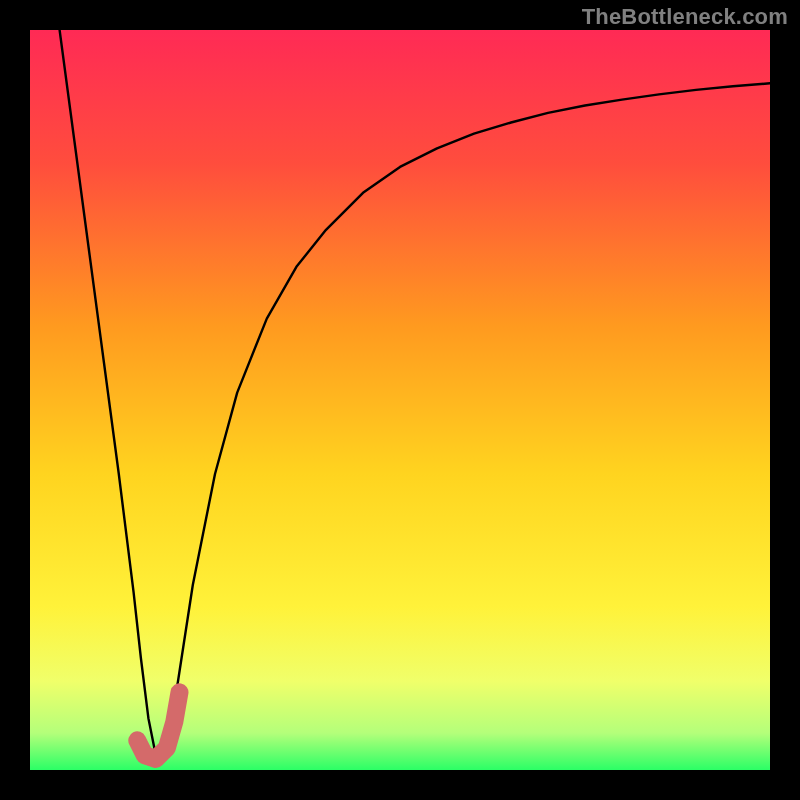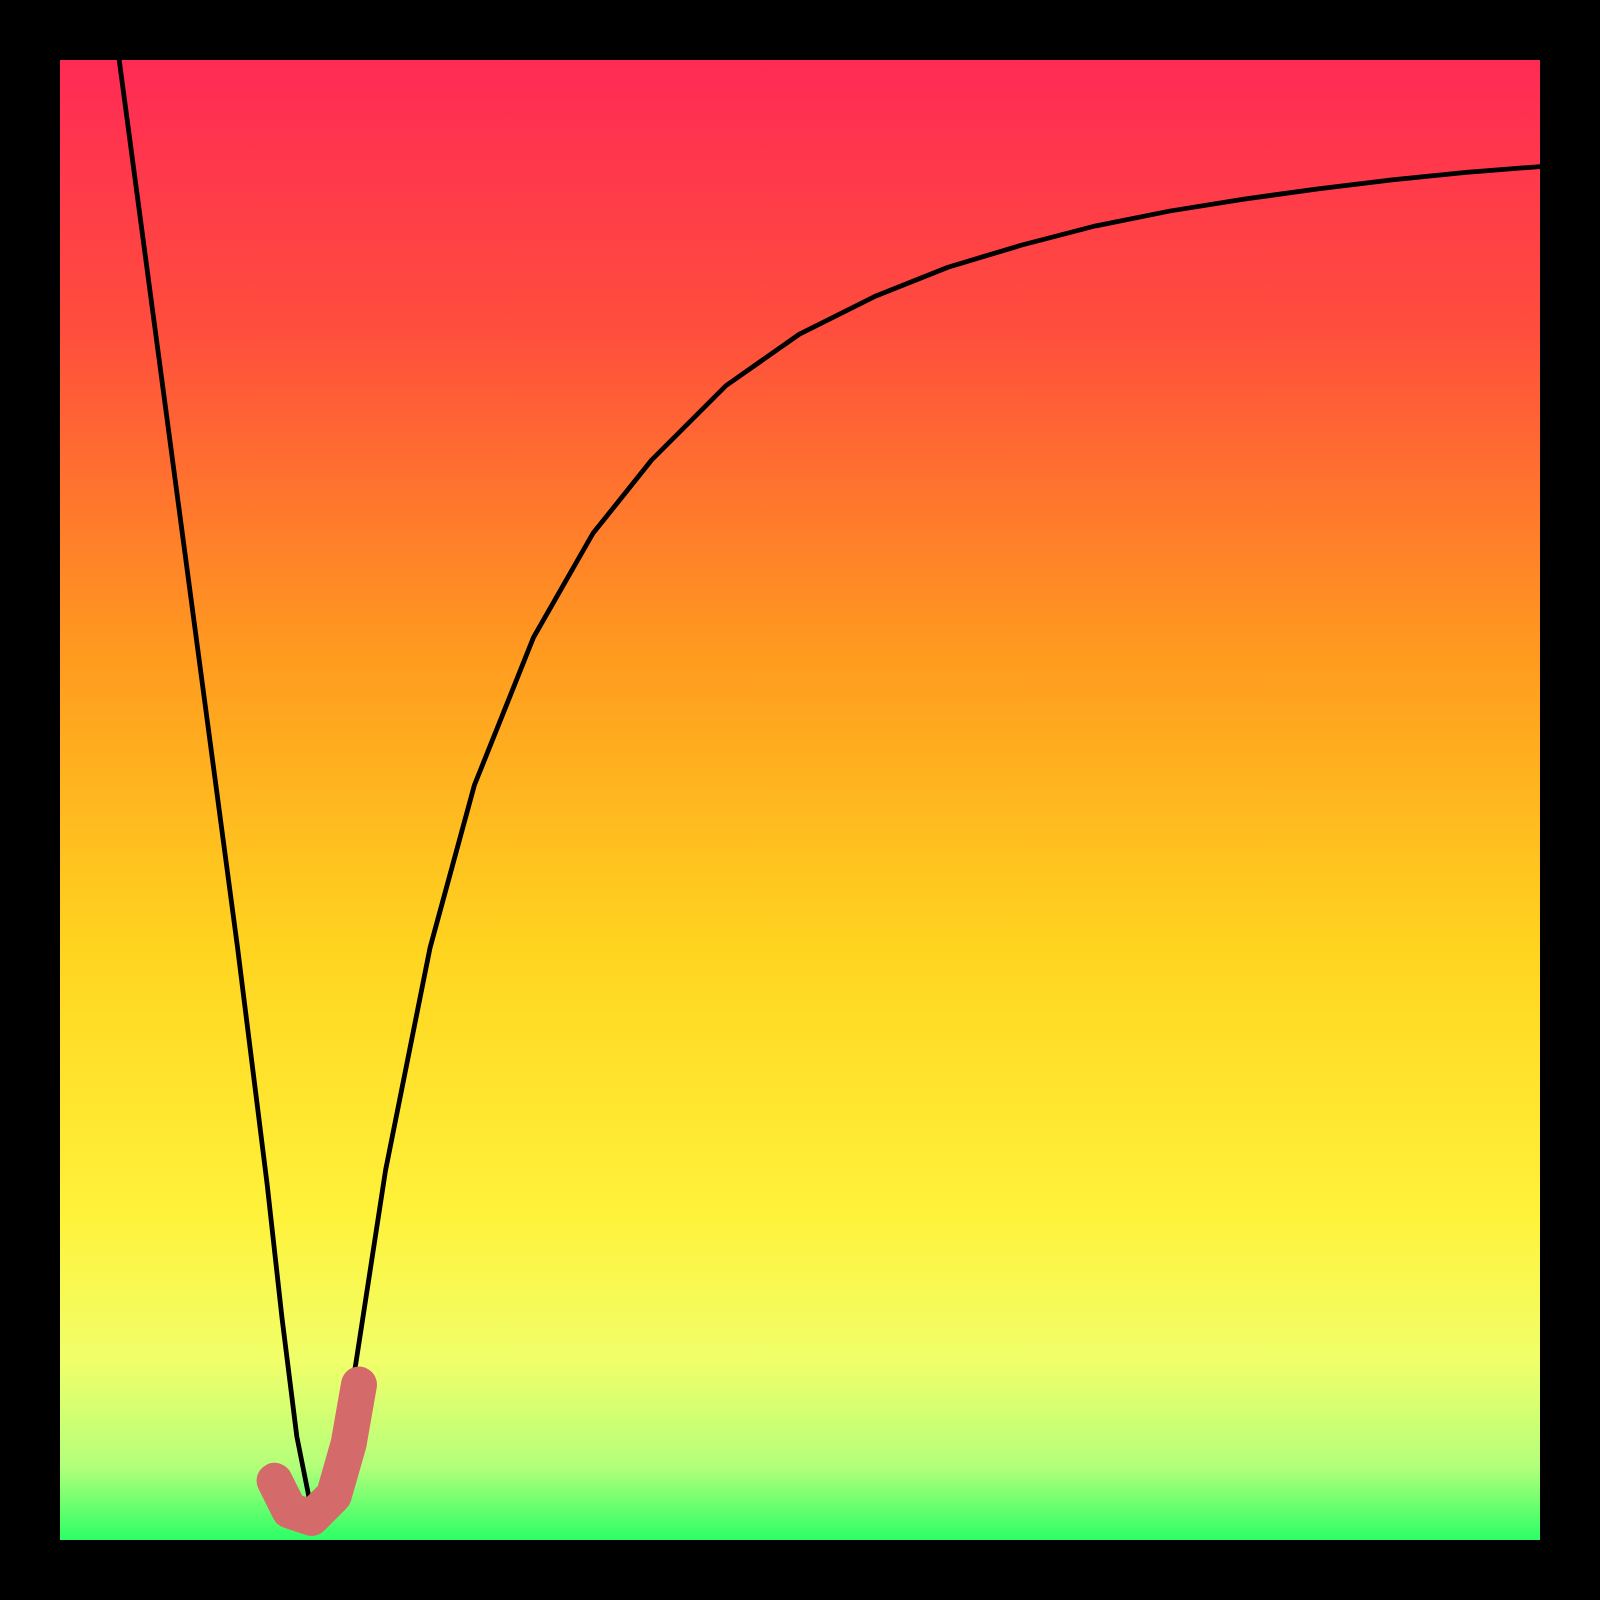--- a/index.html
+++ b/index.html
@@ -34,20 +34,21 @@
     top: 30px;
     width: 740px;
     height: 740px;
     display: block;
   }
 </style>
 </head>
 <body>
 <div class="frame">
 
+  <div class="watermark">TheBottleneck.com</div>
 
   <svg class="plot" viewBox="0 0 740 740" preserveAspectRatio="none">
     <defs>
       <linearGradient id="bg-grad" x1="0" y1="0" x2="0" y2="1">
         <stop id="g0" offset="0%" stop-color="#ff2a55"></stop>
         <stop id="g1" offset="18%" stop-color="#ff4d3d"></stop>
         <stop id="g2" offset="40%" stop-color="#ff9a1f"></stop>
         <stop id="g3" offset="60%" stop-color="#ffd41f"></stop>
         <stop id="g4" offset="78%" stop-color="#fff23a"></stop>
         <stop id="g5" offset="88%" stop-color="#f0ff6a"></stop>

